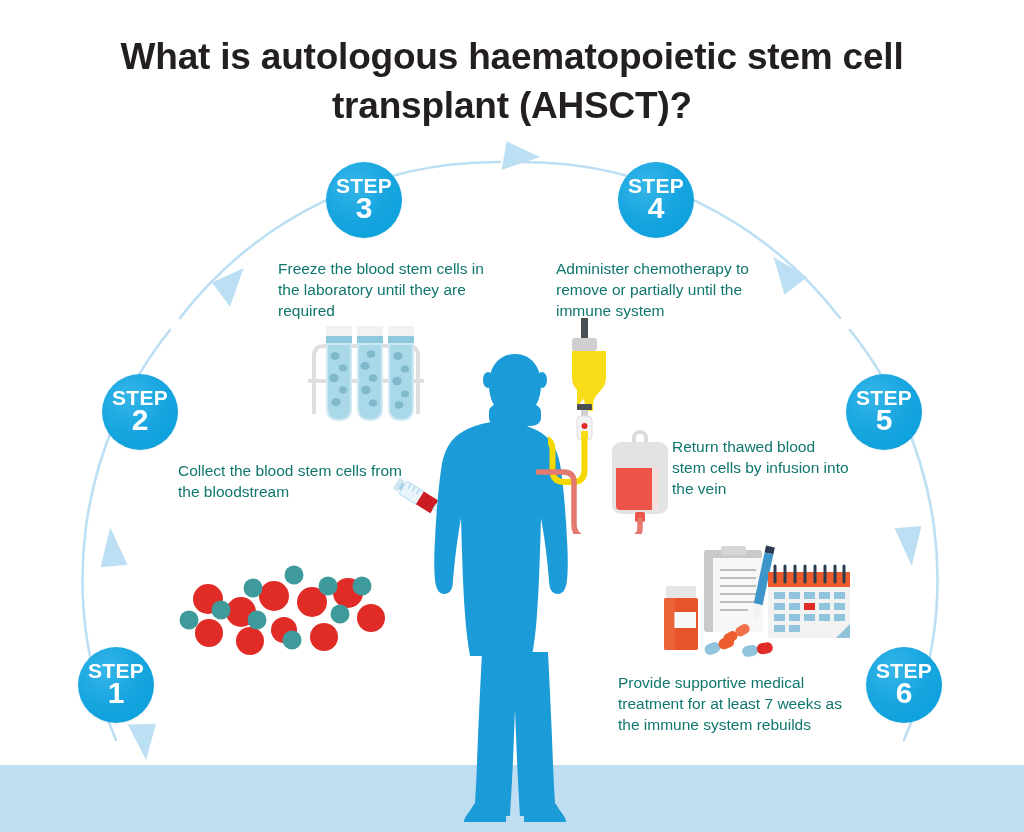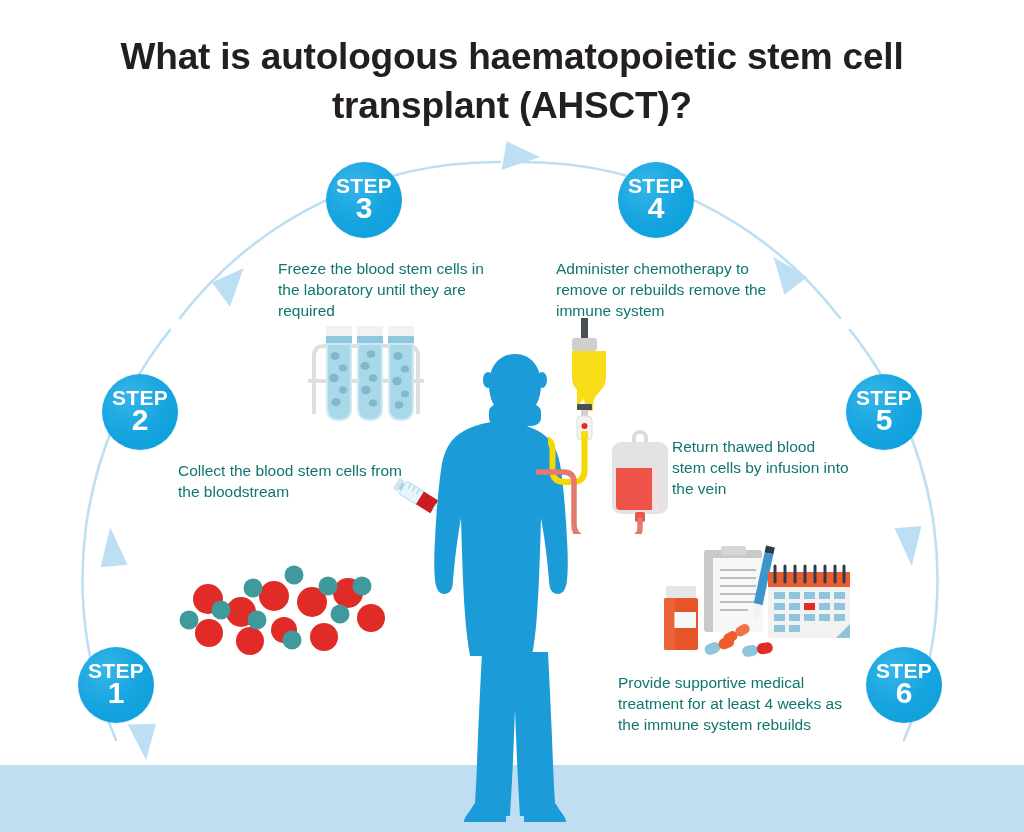--- a/index.html
+++ b/index.html
@@ -334,19 +334,19 @@
   <div class="badge" style="left:866px; top:647px;">
     <span class="w">STEP</span>
     <span class="n">6</span>
   </div>
 
 
   <div class="cap" style="left:178px; top:460px; width:224px;">Collect the blood stem cells from the bloodstream</div>
 
   <div class="cap" style="left:278px; top:258px; width:216px;">Freeze the blood stem cells in the laboratory until they are required</div>
 
-  <div class="cap" style="left:556px; top:258px; width:216px;">Administer chemotherapy to remove or rebuilds remove the immune system</div>
+  <div class="cap" style="left:556px; top:258px; width:216px;">Administer chemotherapy to remove or partially until the immune system</div>
 
   <div class="cap right" style="left:672px; top:436px; width:180px;">Return thawed blood stem cells by infusion into the vein</div>
 
-  <div class="cap" style="left:618px; top:672px; width:240px;">Provide supportive medical treatment for at least 4 weeks as the immune system rebuilds</div>
+  <div class="cap" style="left:618px; top:672px; width:240px;">Provide supportive medical treatment for at least 7 weeks as the immune system rebuilds</div>
 
 </div>
 
 </body></html>

